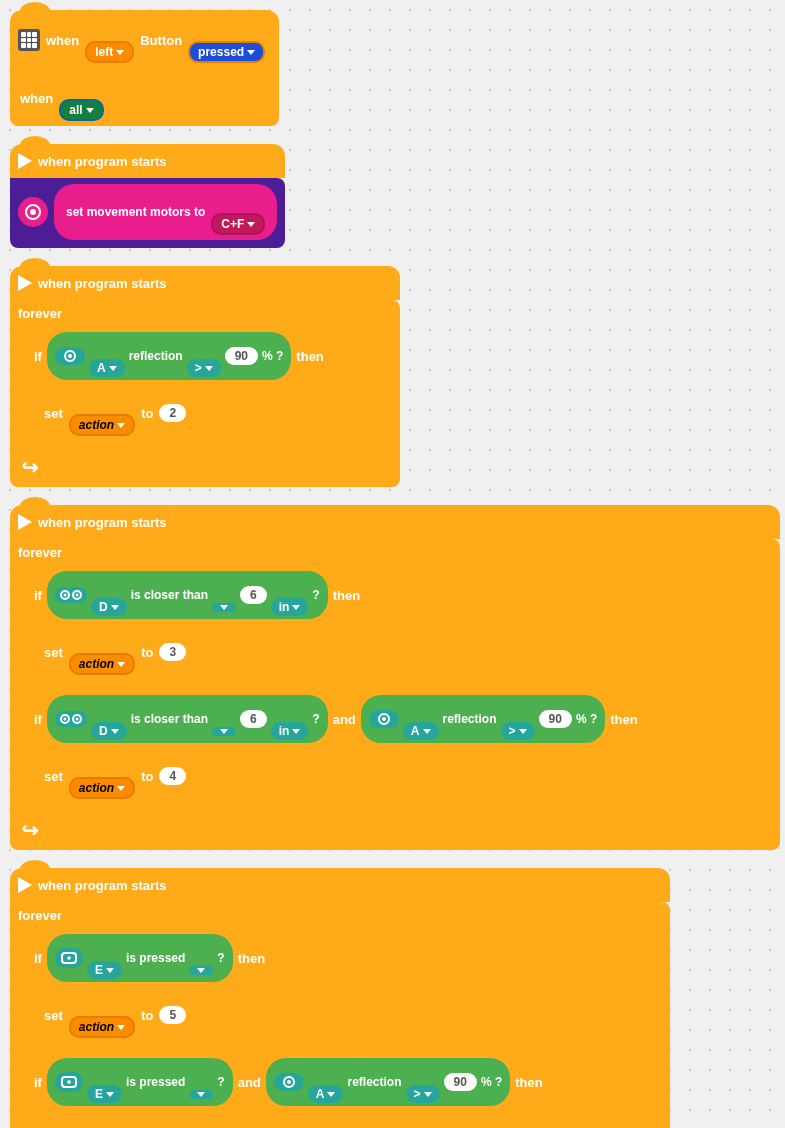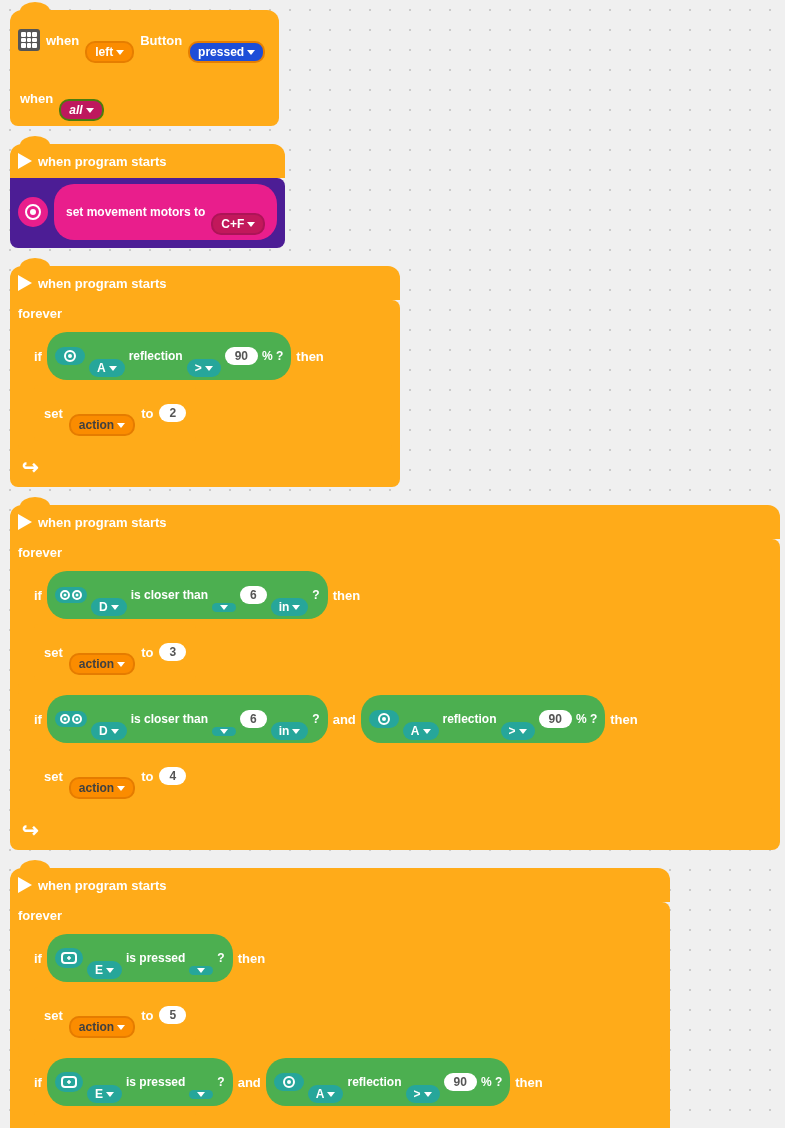--- a/index.html
+++ b/index.html
@@ -61,21 +61,21 @@
       border-radius: 10px;
       padding: 2px 8px;
       color: white;
       font-size: 12px;
       display: inline-flex;
       align-items: center;
       gap: 3px;
       margin-top: 24px;
     }
     .dropdown.teal-drop { background: #26a69a; }
-    .dropdown.orange-drop { background: #fb8c00; border: 2px solid #e57c00; color: #404040; }
+    .dropdown.orange-drop { background: #fb8c00; border: 2px solid #e57c00; color: #000000; font-style: italic; }
 
     .arrow-down {
       width: 0; height: 0;
       border-left: 4px solid transparent;
       border-right: 4px solid transparent;
       border-top: 5px solid white;
       display: inline-block;
     }
 
     .value-oval {
@@ -126,21 +126,21 @@
         <span class="arrow-down"></span>
       </div>
       <span class="block-text" style="font-size:13px; color:white;">Button</span>
       <div class="dropdown" style="background:#1d4ed8; border:2px solid #e67e00;">
         <span>pressed</span>
         <span class="arrow-down"></span>
       </div>
     </div>
     <div style="background:#ffab19; border-radius:0 0 8px 8px; padding:5px 10px; display:inline-flex; align-items:center; gap:6px;">
       <span class="block-text" style="font-size:13px;">when</span>
-      <div class="dropdown" style="background:#be185d; border:2px solid #4d7c0f;font-style:italic;">
+      <div class="dropdown" style="background:#15803d; border:2px solid #0369a1;">
         <span>all</span>
         <span class="arrow-down"></span>
       </div>
     </div>
   </div>
 </div>
 
 <div class="block-group">
   <div style="display:inline-flex; flex-direction:column;">
     <div class="hat-block" style="background:#ffab19; border-radius:12px 12px 0 0; padding:7px 14px 7px 8px;">

